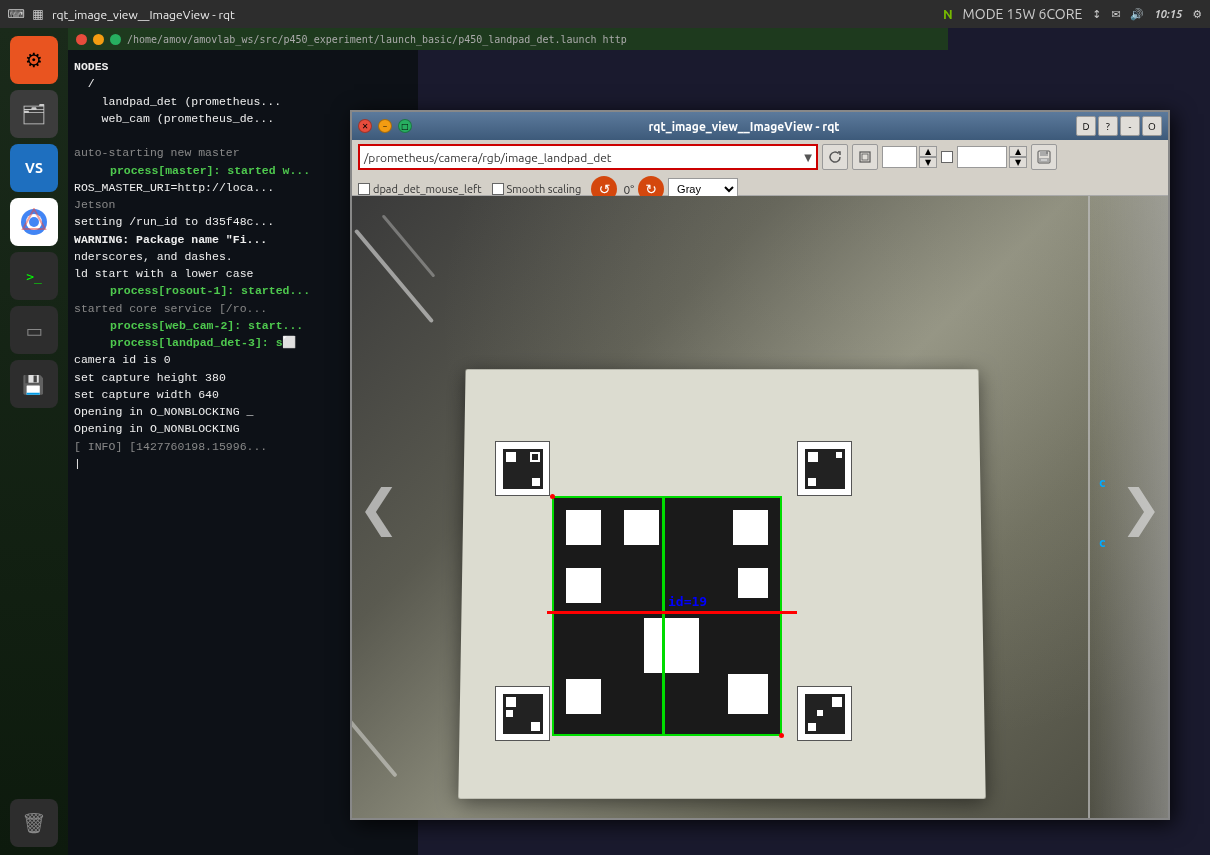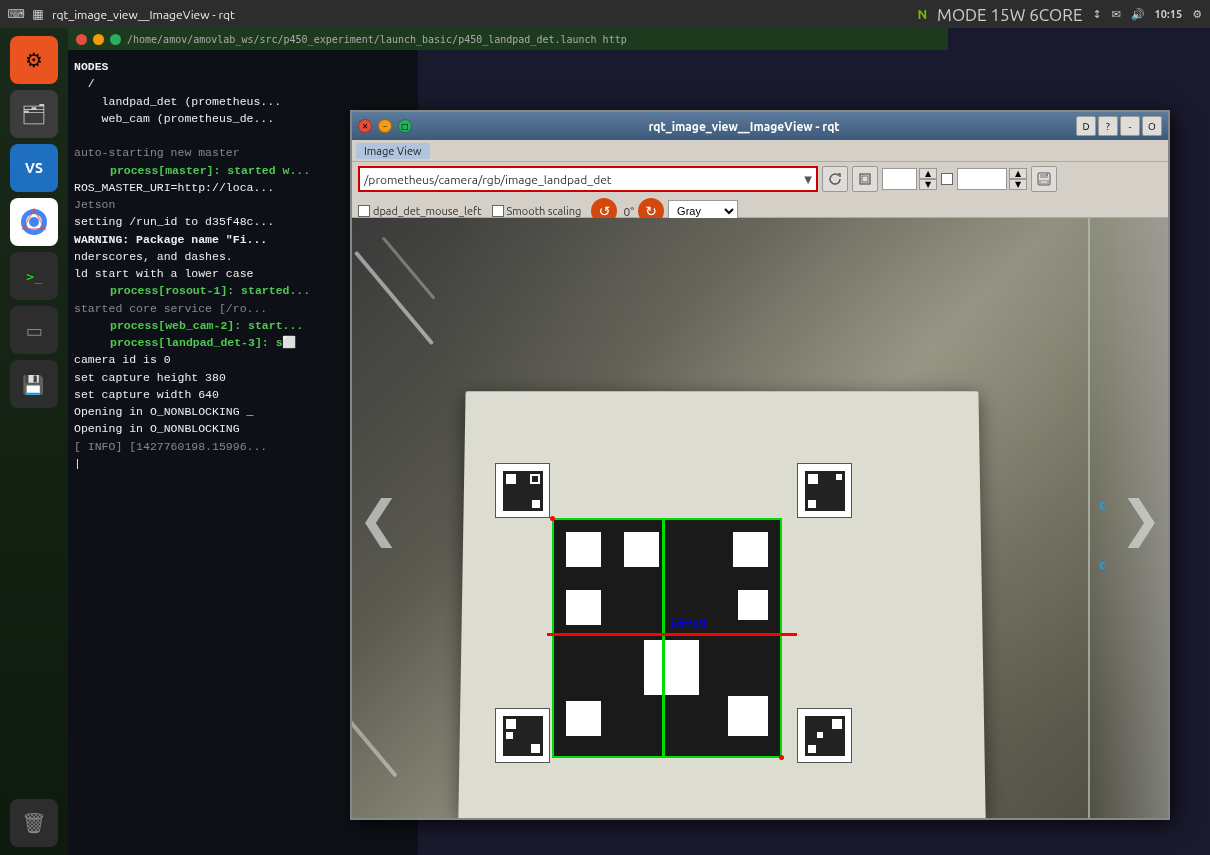--- a/index.html
+++ b/index.html
@@ -360,25 +360,25 @@
 <body>
 
 <div class="taskbar">
   <div class="taskbar-left">
     <span class="taskbar-icon">⌨</span>
     <span class="taskbar-icon">▦</span>
     <span class="taskbar-title">rqt_image_view__ImageView - rqt</span>
   </div>
   <div class="taskbar-right">
     <span style="color:#76b900; font-weight:bold; font-size:13px;">N</span>
-    <span style="font-size:17px;">MODE 15W 6CORE</span>
+    <span style="font-size:14px;">MODE 15W 6CORE</span>
     <span>↕</span>
     <span>✉</span>
     <span>🔊</span>
-    <span style="font-weight:bold;">10:15</span>
+    <span style="font-weight:bold;font-style:italic;">10:15</span>
     <span style="cursor:pointer;">⚙</span>
   </div>
 </div>
 
 <div class="sidebar">
   <div class="sidebar-icon gear">⚙</div>
   <div class="sidebar-icon files">🗂</div>
   <div class="sidebar-icon vscode" style="color:white; font-size:14px; font-weight:bold;">VS</div>
   <div class="sidebar-icon chrome" style="font-size:16px;">
     <svg width="28" height="28" viewBox="0 0 28 28">
@@ -450,23 +450,20 @@
     <div class="win-btn max">□</div>
     <span class="rqt-title-text">rqt_image_view__ImageView - rqt</span>
     <div style="display:flex; gap:2px;">
       <div class="rqt-ctrl-btn">D</div>
       <div class="rqt-ctrl-btn">?</div>
       <div class="rqt-ctrl-btn">-</div>
       <div class="rqt-ctrl-btn">O</div>
     </div>
   </div>
 
-  <div class="rqt-menubar">
-    <span class="menu-item active">Image View</span>
-  </div>
 
   <div class="rqt-toolbar">
 
     <div class="toolbar-row1">
 
       <div class="topic-dropdown">
         <span class="topic-dropdown-text">/prometheus/camera/rgb/image_landpad_det</span>
         <span class="topic-dropdown-arrow">▼</span>
       </div>
 

